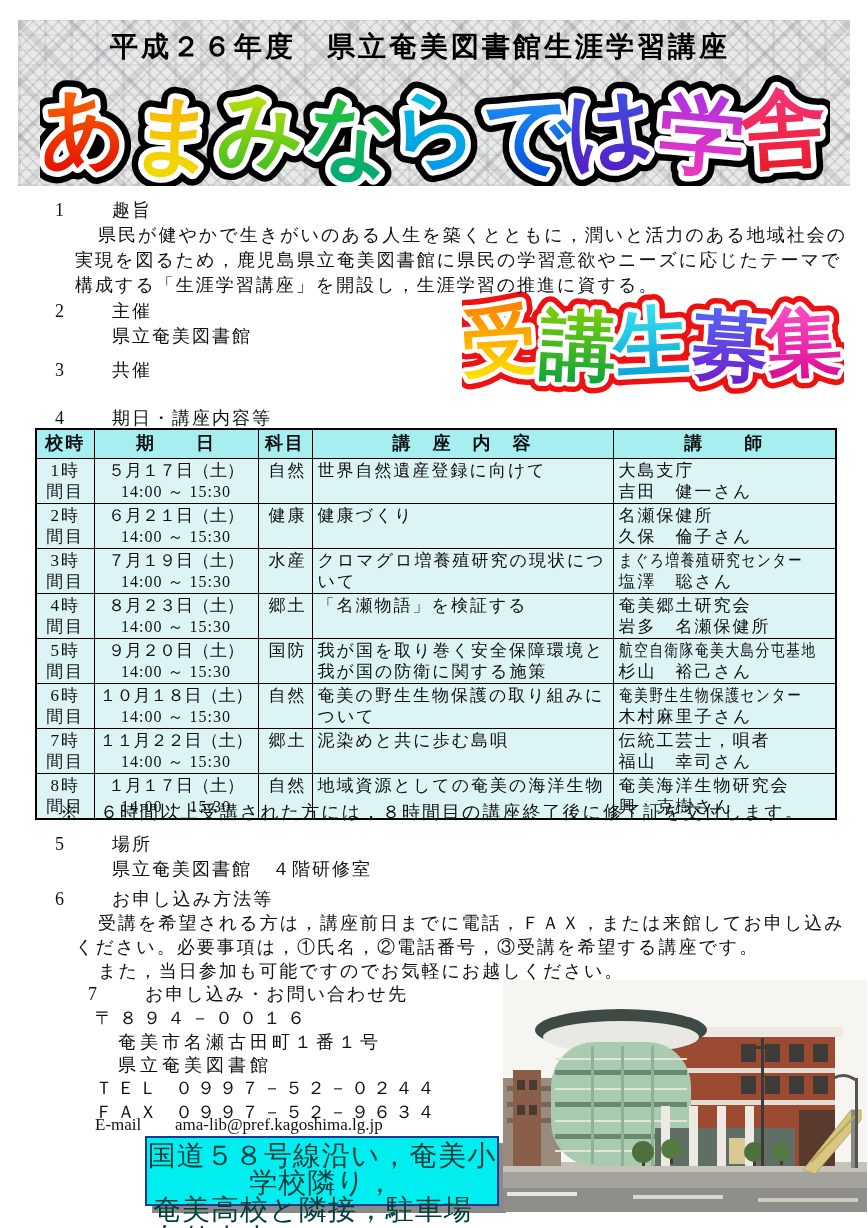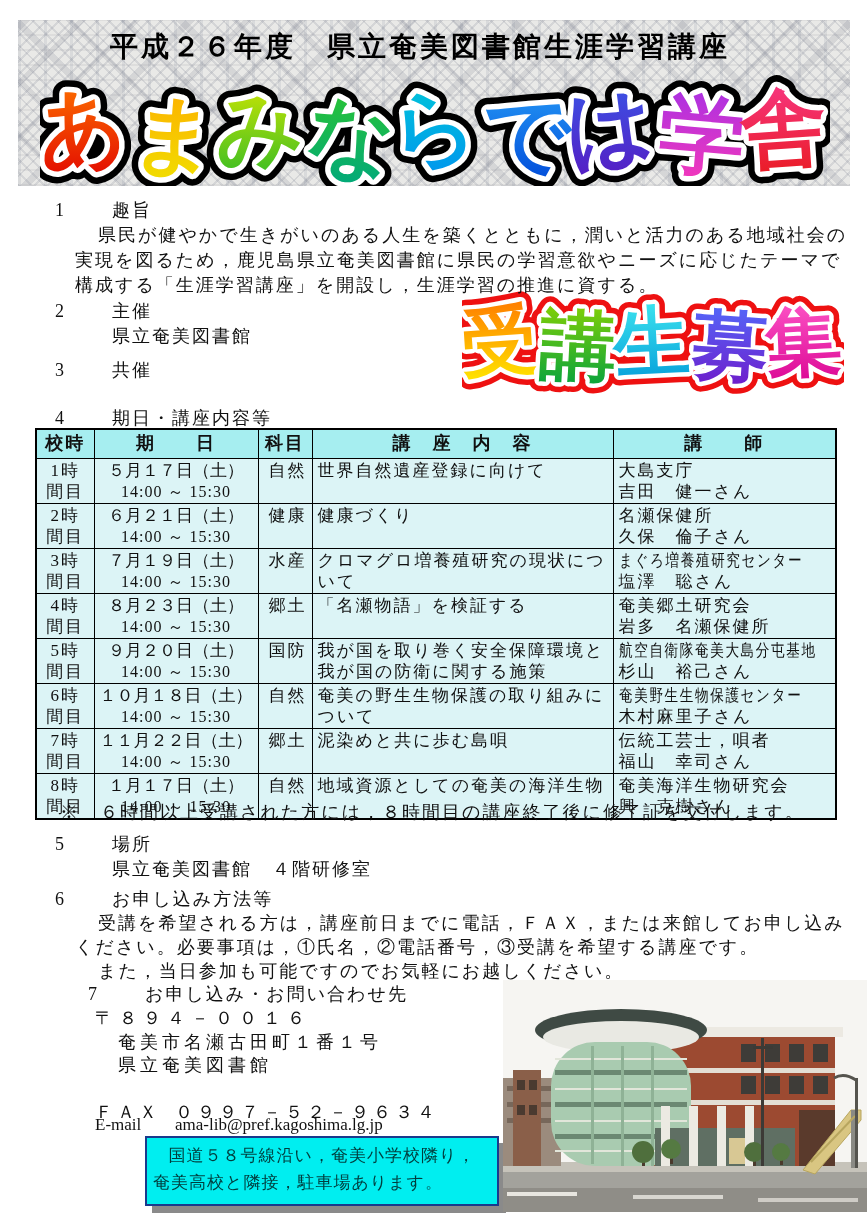--- a/index.html
+++ b/index.html
@@ -44,21 +44,21 @@
   .subject-cell{text-align:right;letter-spacing:3px;}
   .content-cell{letter-spacing:3px;white-space:normal;}
   .lect-org{display:block;white-space:nowrap;}
   .lect-org.condensed{transform:scaleX(0.8);transform-origin:0 50%;}
   .lect-name{display:block;white-space:nowrap;}
 
   
   .info-box{position:absolute;left:145px;top:1136px;width:350px;height:62px;
     background:#00eef0;border:2px solid #1a3a8c;box-shadow:7px 7px 0 rgba(125,125,125,.9);
     font-family:"Liberation Sans","DejaVu Sans",sans-serif;color:#003d3d;
-    font-size:17px;line-height:27px;letter-spacing:1px;padding-top:4px;}
+    font-size:28px;line-height:27px;letter-spacing:1px;padding-top:4px;}
   .info-box .l1{text-align:center;}
   .info-box .l2{text-align:left;padding-left:6px;}
 
   
   .photo{position:absolute;left:503px;top:980px;width:364px;height:232px;}
 </style>
 </head>
 <body>
 
 <div class="page">
@@ -285,20 +285,21 @@
 
   <div class="line" style="left:55px;top:887px;"><span class="sec-no">6</span><span>お申し込み方法等</span></div>
   <div class="line" style="left:98px;top:911px;">受講を希望される方は，講座前日までに電話，ＦＡＸ，または来館してお申し込み</div>
   <div class="line" style="left:75px;top:935px;">ください。必要事項は，①氏名，②電話番号，③受講を希望する講座です。</div>
   <div class="line" style="left:98px;top:959px;">また，当日参加も可能ですのでお気軽にお越しください。</div>
 
   <div class="line" style="left:72px;top:982px;margin-left:16px;"><span class="sec-no">7</span><span>お申し込み・お問い合わせ先</span></div>
   <div class="line" style="left:95px;top:1006px;letter-spacing:6px;">〒８９４－００１６</div>
   <div class="line" style="left:118px;top:1030px;letter-spacing:4px;">奄美市名瀬古田町１番１号</div>
   <div class="line" style="left:118px;top:1053px;letter-spacing:4px;">県立奄美図書館</div>
+  <div class="line" style="left:95px;top:1076px;letter-spacing:4px;"><span style="display:inline-block;min-width:80px;">ＴＥＬ</span><span>０９９７－５２－０２４４</span></div>
   <div class="line" style="left:95px;top:1100px;letter-spacing:4px;"><span style="display:inline-block;min-width:80px;">ＦＡＸ</span><span>０９９７－５２－９６３４</span></div>
   <div class="line" style="left:95px;top:1115px;letter-spacing:0;font-size:17px;"><span style="display:inline-block;min-width:80px;">E-mail</span><span>ama-lib@pref.kagoshima.lg.jp</span></div>
 
   <div class="info-box">
     <div class="l1">国道５８号線沿い，奄美小学校隣り，</div>
     <div class="l2">奄美高校と隣接，駐車場あります。</div>
   </div>
 
   <svg class="photo" viewBox="0 0 364 232">
     <rect width="364" height="232" fill="#f6f5f2"></rect>

